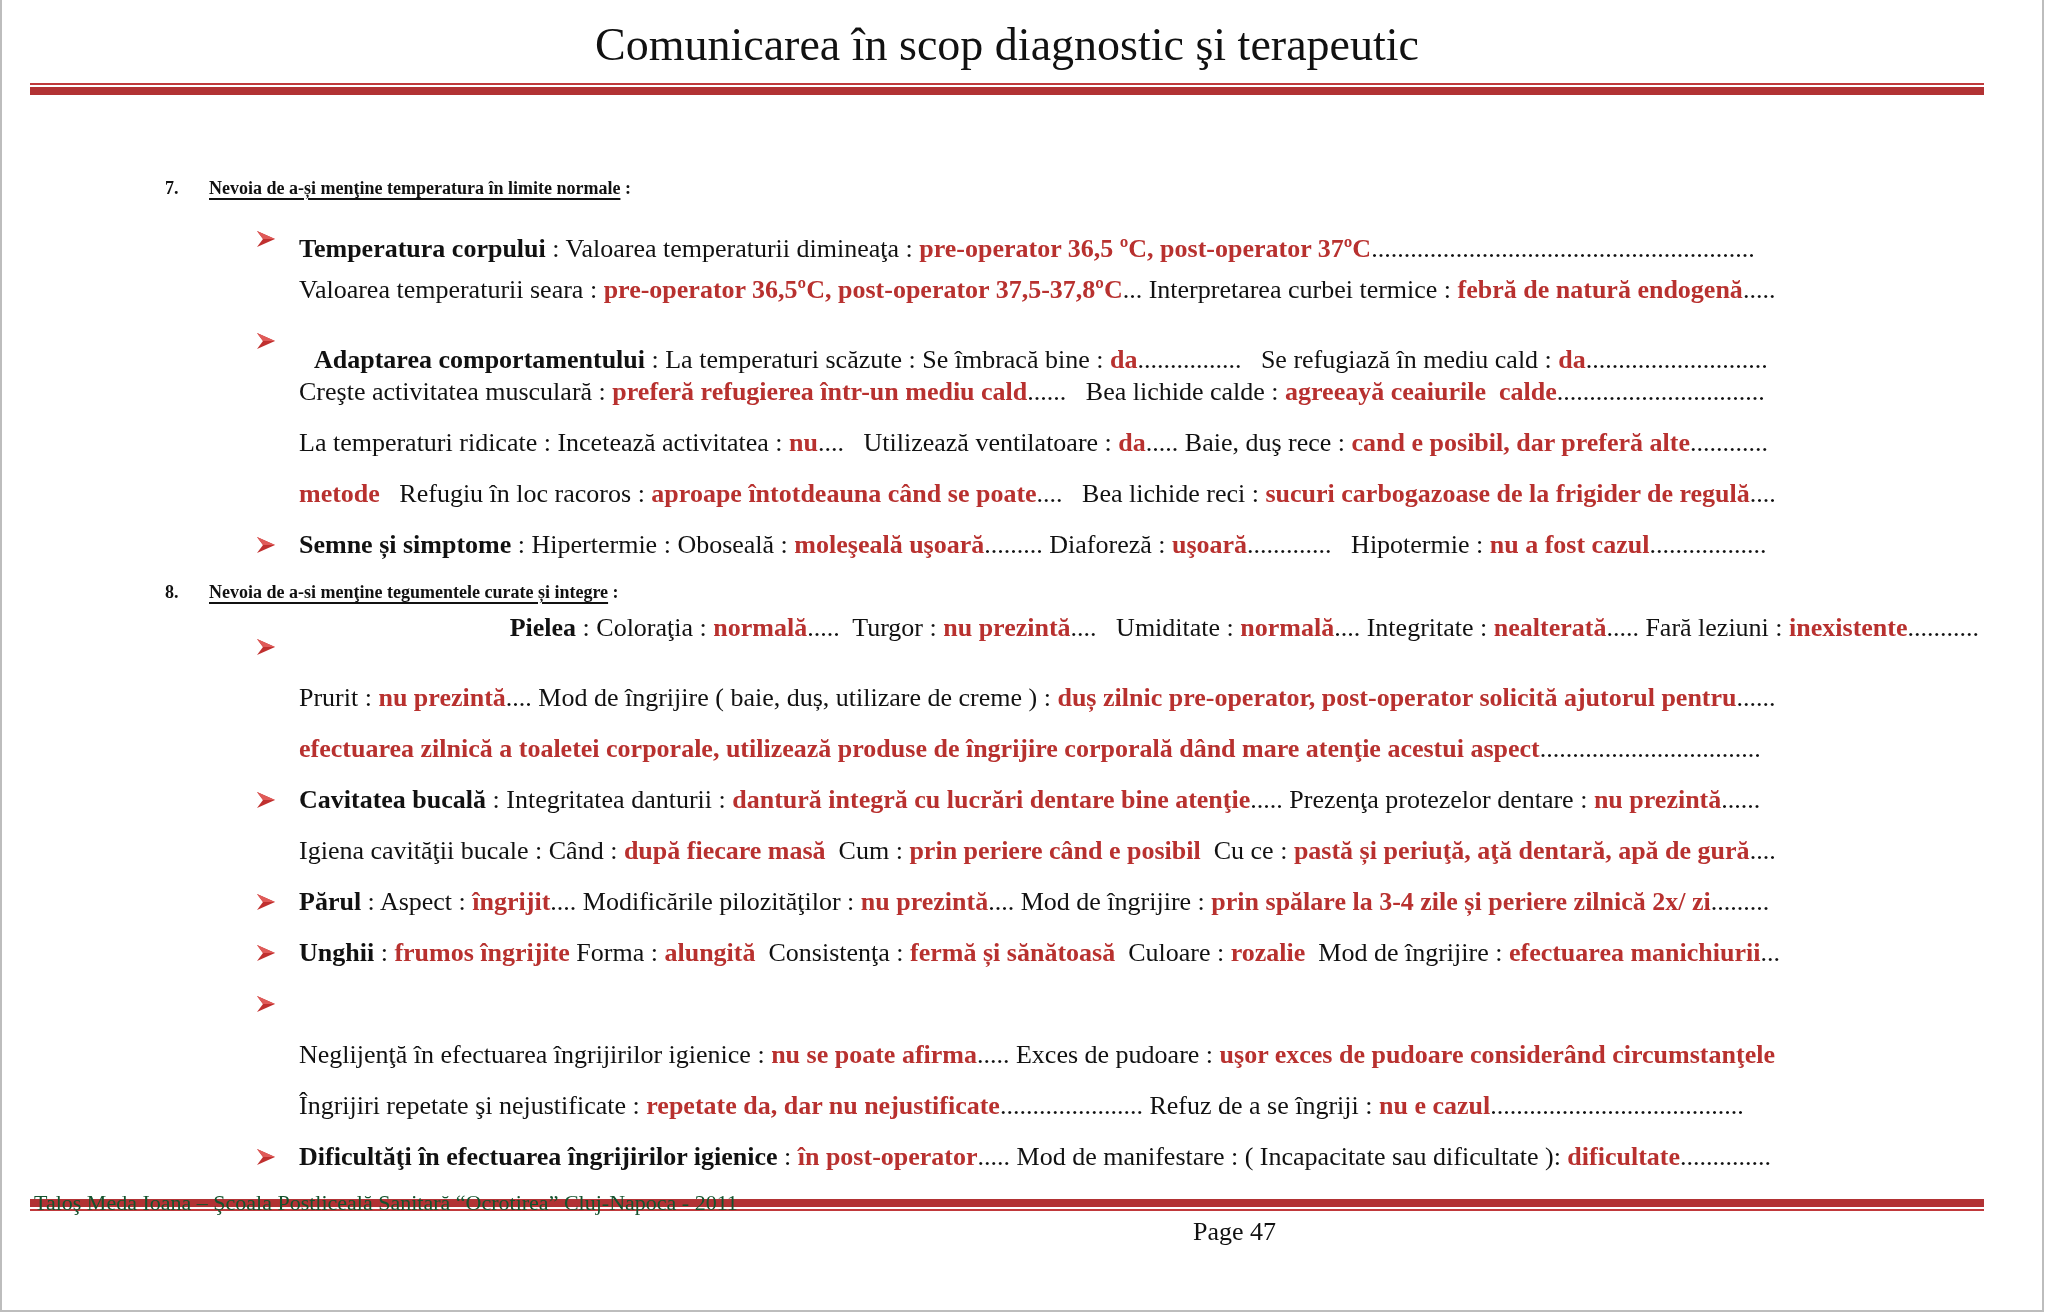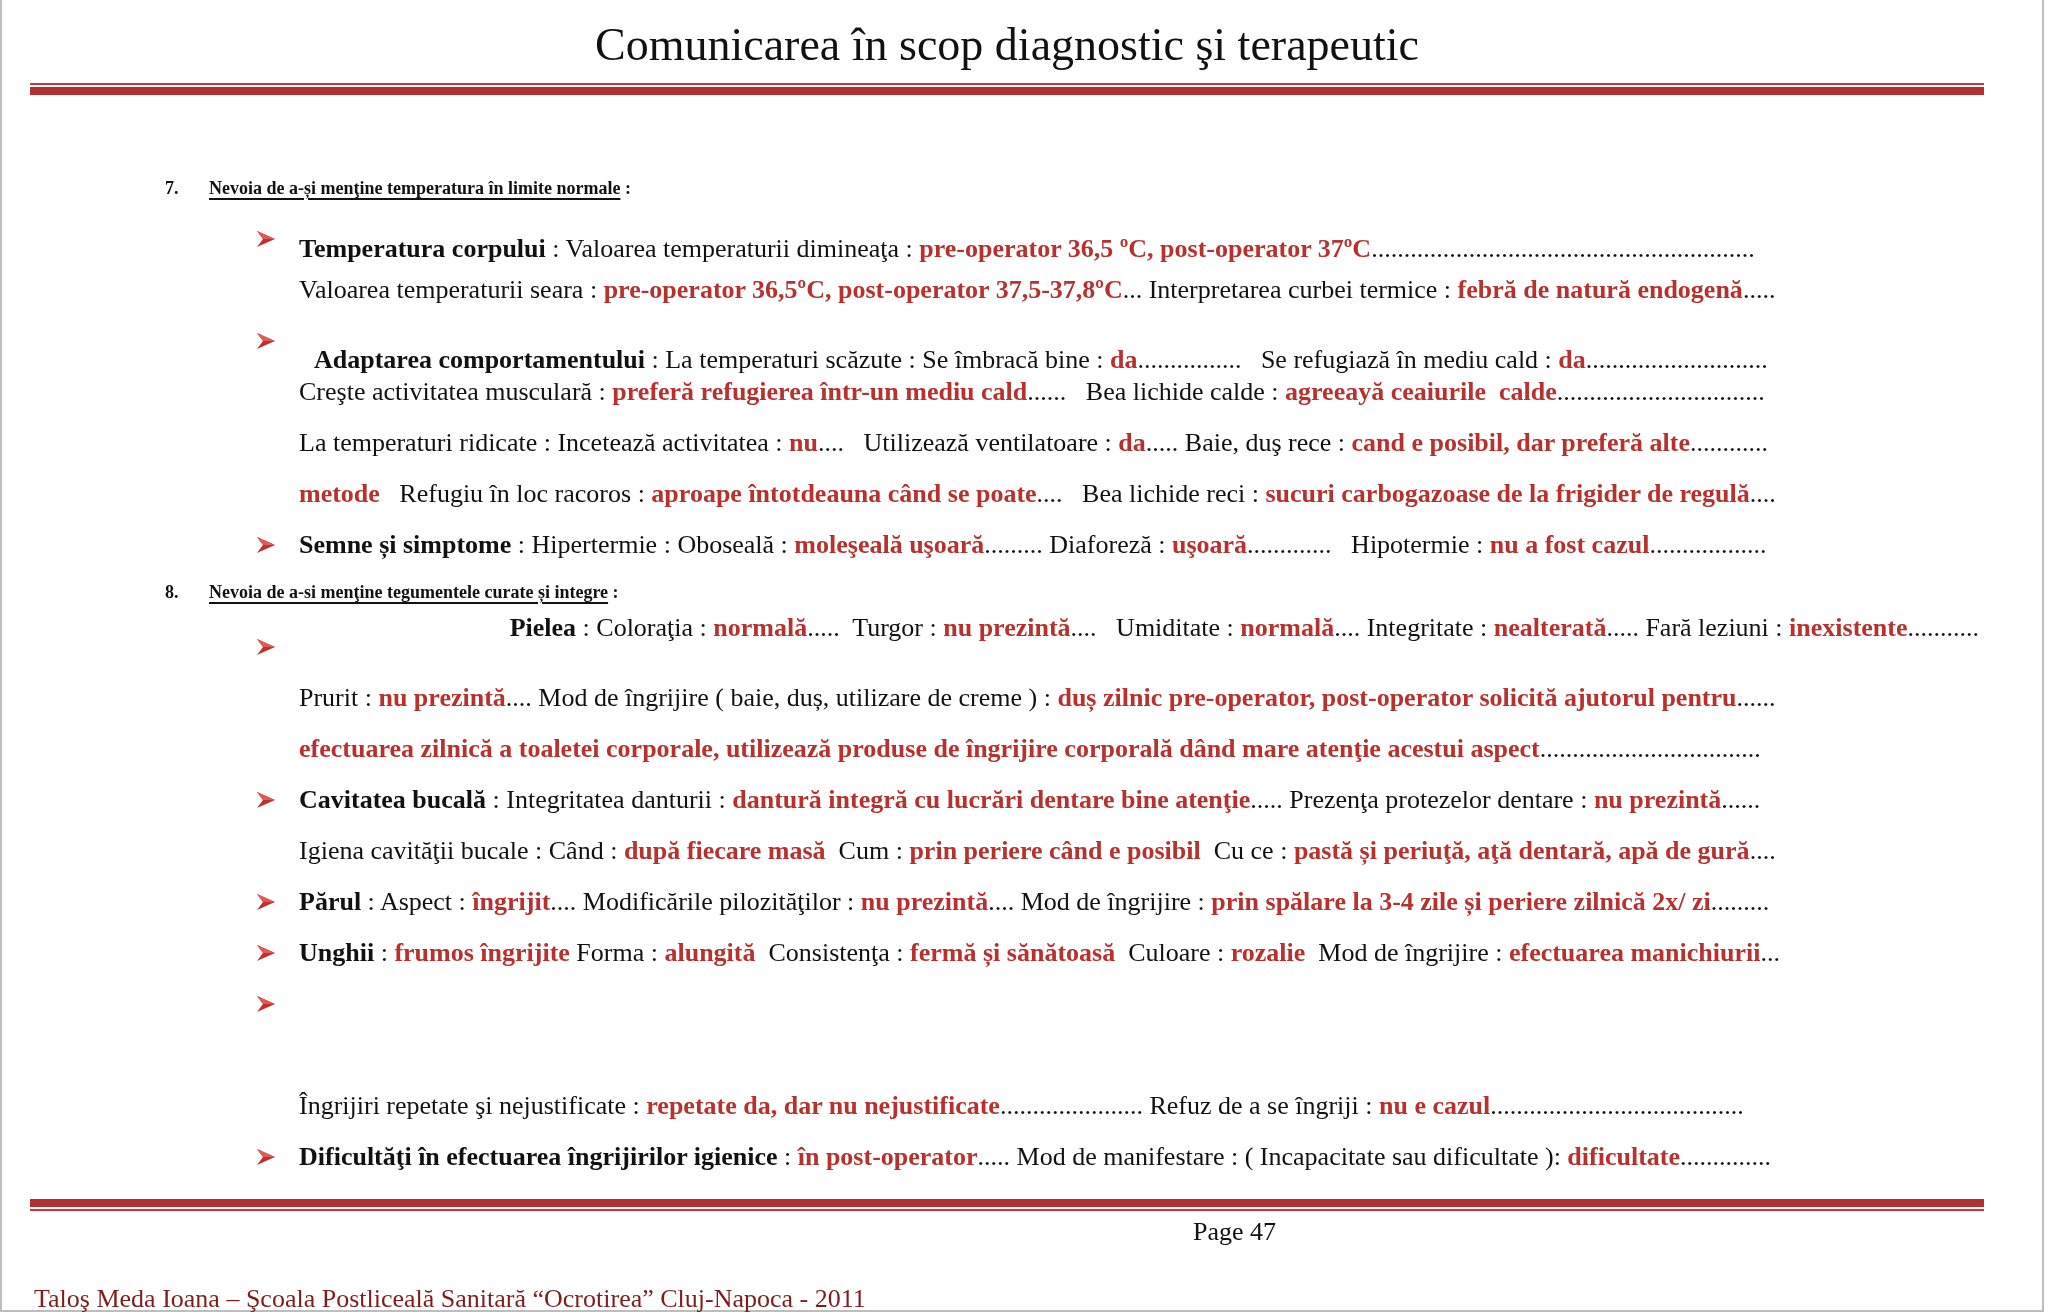--- a/index.html
+++ b/index.html
@@ -86,26 +86,26 @@
       font-weight: bold;
       white-space: nowrap;
     }
     .heading .num { display: inline-block; width: 44px; }
     .heading .htext { text-decoration: underline; text-decoration-thickness: 2px; text-underline-offset: 4px; }
     .b { font-weight: bold; }
     .r { color: #b8312f; font-weight: bold; }
     .dots { letter-spacing: 0px; }
     .footer {
       position: absolute;
-      top: 1281px;
+      top: 1185px;
       left: 32px;
-      font-size: 26px;
+      font-size: 22px;
       line-height: 36px;
       white-space: nowrap;
-      color: #7f1d1d;
+      color: #14532d;
     }
     .footer-page {
       position: absolute;
       top: 1214px;
       left: 1191px;
       font-size: 26px;
       line-height: 36px;
       white-space: nowrap;
     }
   </style>
@@ -228,20 +228,23 @@
     <span class="b">Unghii</span><span> : </span><span class="r">frumos îngrijite</span><span> Forma : </span><span class="r">alungită</span><span style="white-space:pre;">  Consistenţa : </span><span class="r">fermă și sănătoasă</span><span style="white-space:pre;">  Culoare : </span><span class="r">rozalie</span><span style="white-space:pre;">  Mod de îngrijire : </span><span class="r">efectuarea manichiurii</span><span class="dots">...</span>
   </div>
 
   <div class="bullet" style="top:984px;">
     <svg width="20" height="18" viewBox="0 0 20 18">
         <path d="M1 1 L19 9 L1 17 L7 9 Z" fill="#c0302f"></path>
         <path d="M1 1 L19 9 L7 9 Z" fill="#e05a58"></path>
       </svg>
   </div>
 
+  <div class="line" style="top:1035px;">
+    <span>Neglijenţă în efectuarea îngrijirilor igienice : </span><span class="r">nu se poate afirma</span><span>..... Exces de pudoare : </span><span class="r">uşor exces de pudoare considerând circumstanţele</span>
+  </div>
 
   <div class="line" style="top:1086px;">
     <span>Îngrijiri repetate şi nejustificate : </span><span class="r">repetate da, dar nu nejustificate</span><span>...................... Refuz de a se îngriji : </span><span class="r">nu e cazul</span><span class="dots">.......................................</span>
   </div>
 
   <div class="bullet" style="top:1137px;">
     <svg width="20" height="18" viewBox="0 0 20 18">
         <path d="M1 1 L19 9 L1 17 L7 9 Z" fill="#c0302f"></path>
         <path d="M1 1 L19 9 L7 9 Z" fill="#e05a58"></path>
       </svg>

